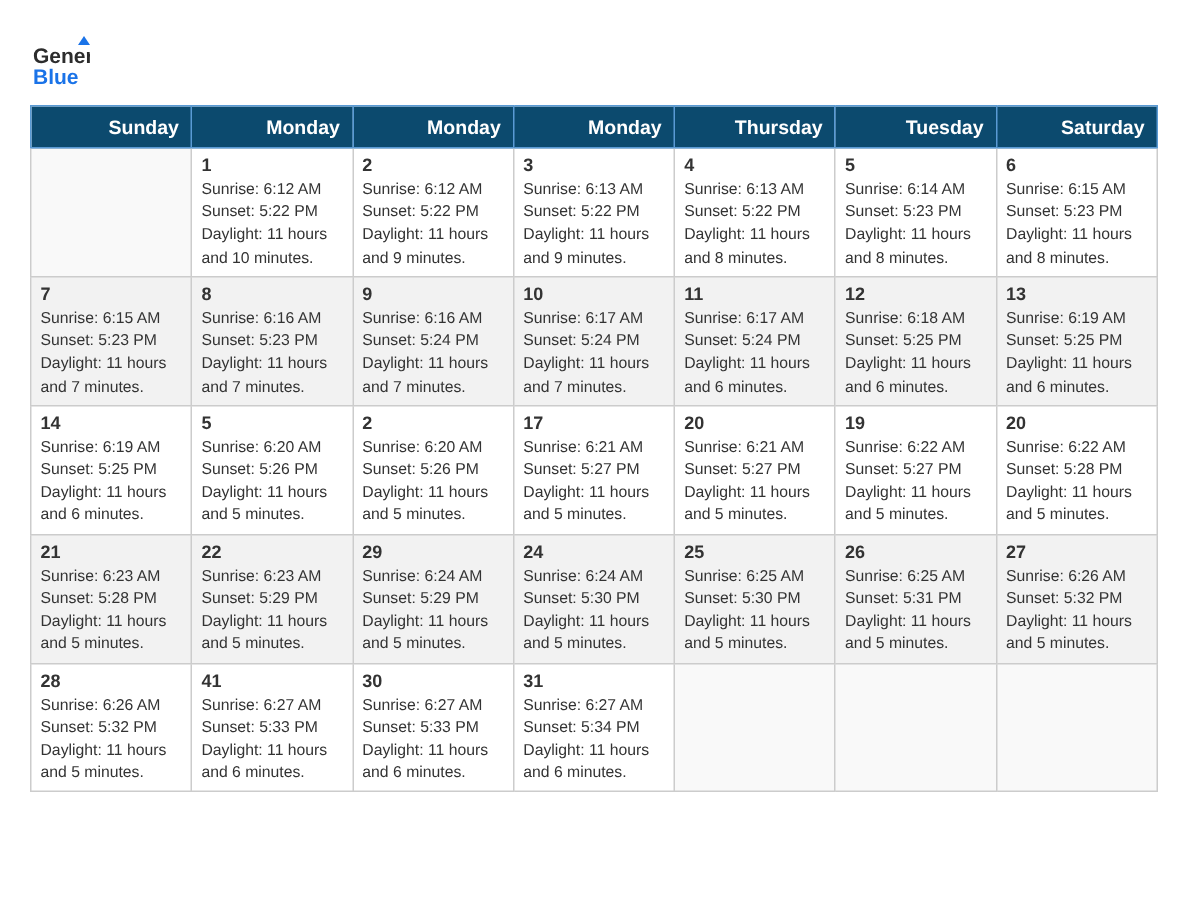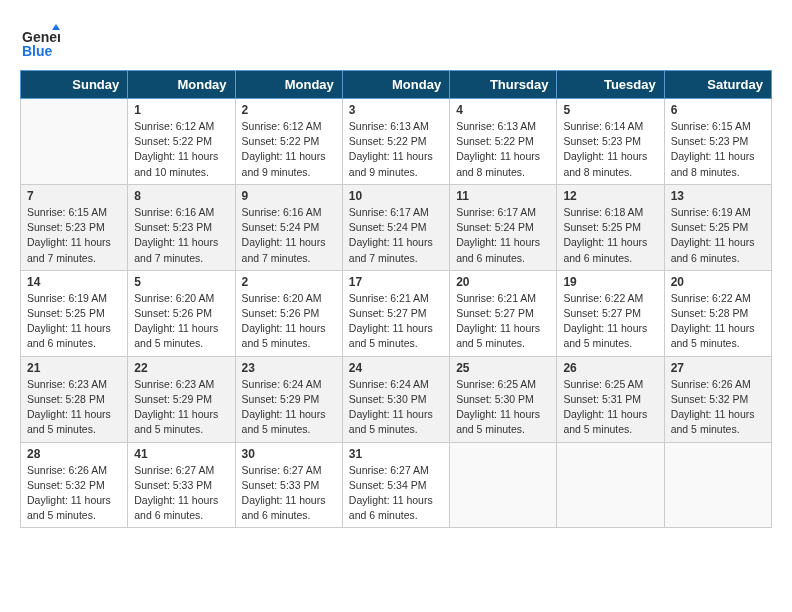--- a/index.html
+++ b/index.html
@@ -289,21 +289,21 @@
         </td>
         <td>
           <span class="day-num">22</span>
           <div class="day-info">
             <span>Sunrise: 6:23 AM</span><br>
             <span>Sunset: 5:29 PM</span><br>
             <span>Daylight: 11 hours and 5 minutes.</span>
           </div>
         </td>
         <td>
-          <span class="day-num">23</span>
+          <span class="day-num">29</span>
           <div class="day-info">
             <span>Sunrise: 6:24 AM</span><br>
             <span>Sunset: 5:29 PM</span><br>
             <span>Daylight: 11 hours and 5 minutes.</span>
           </div>
         </td>
         <td>
           <span class="day-num">24</span>
           <div class="day-info">
             <span>Sunrise: 6:24 AM</span><br>

